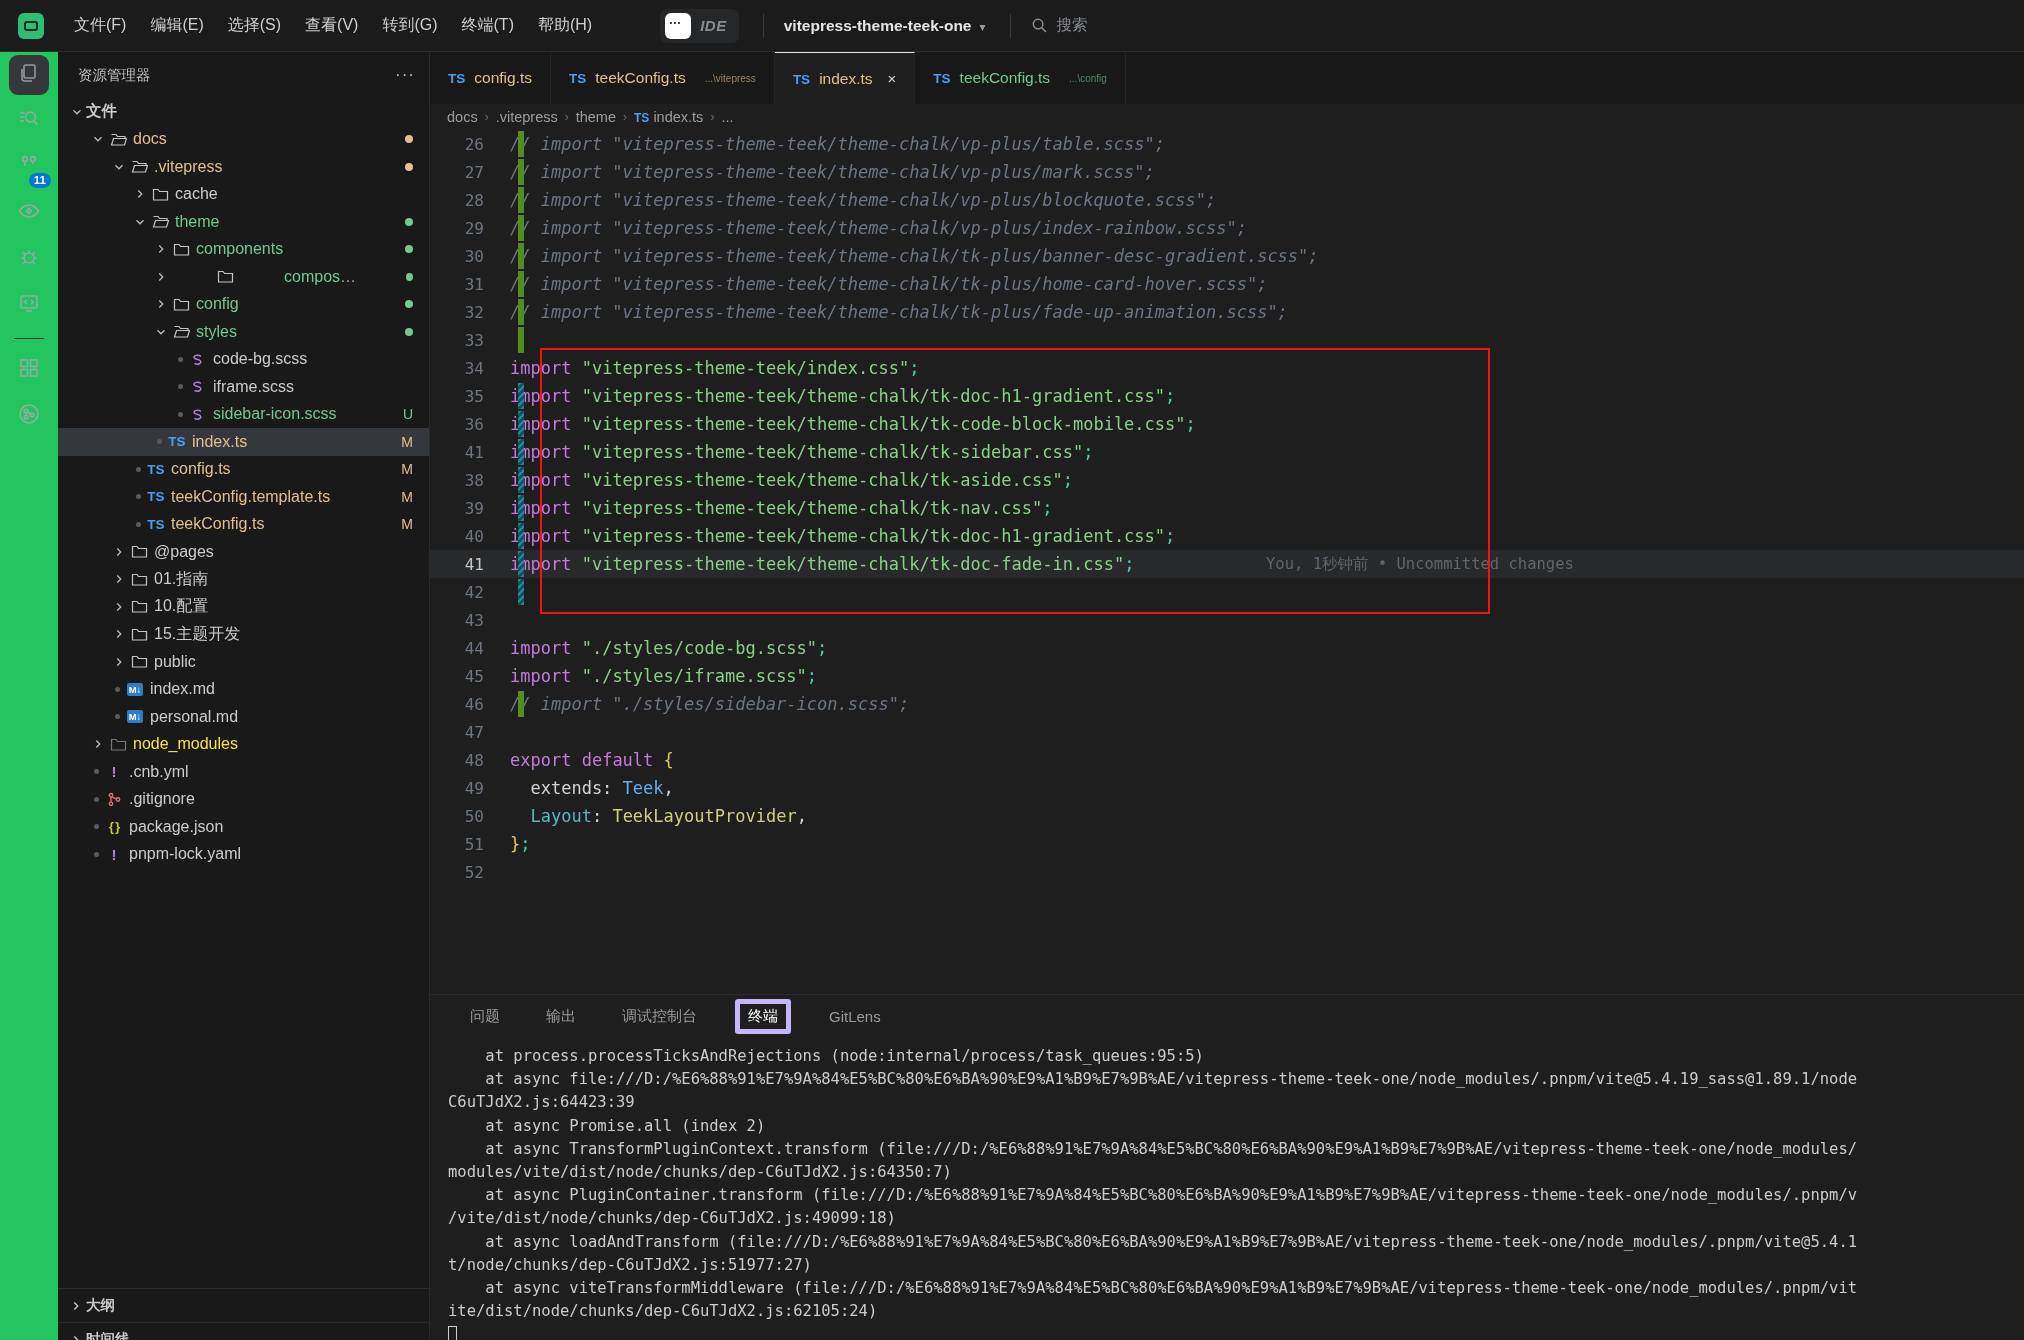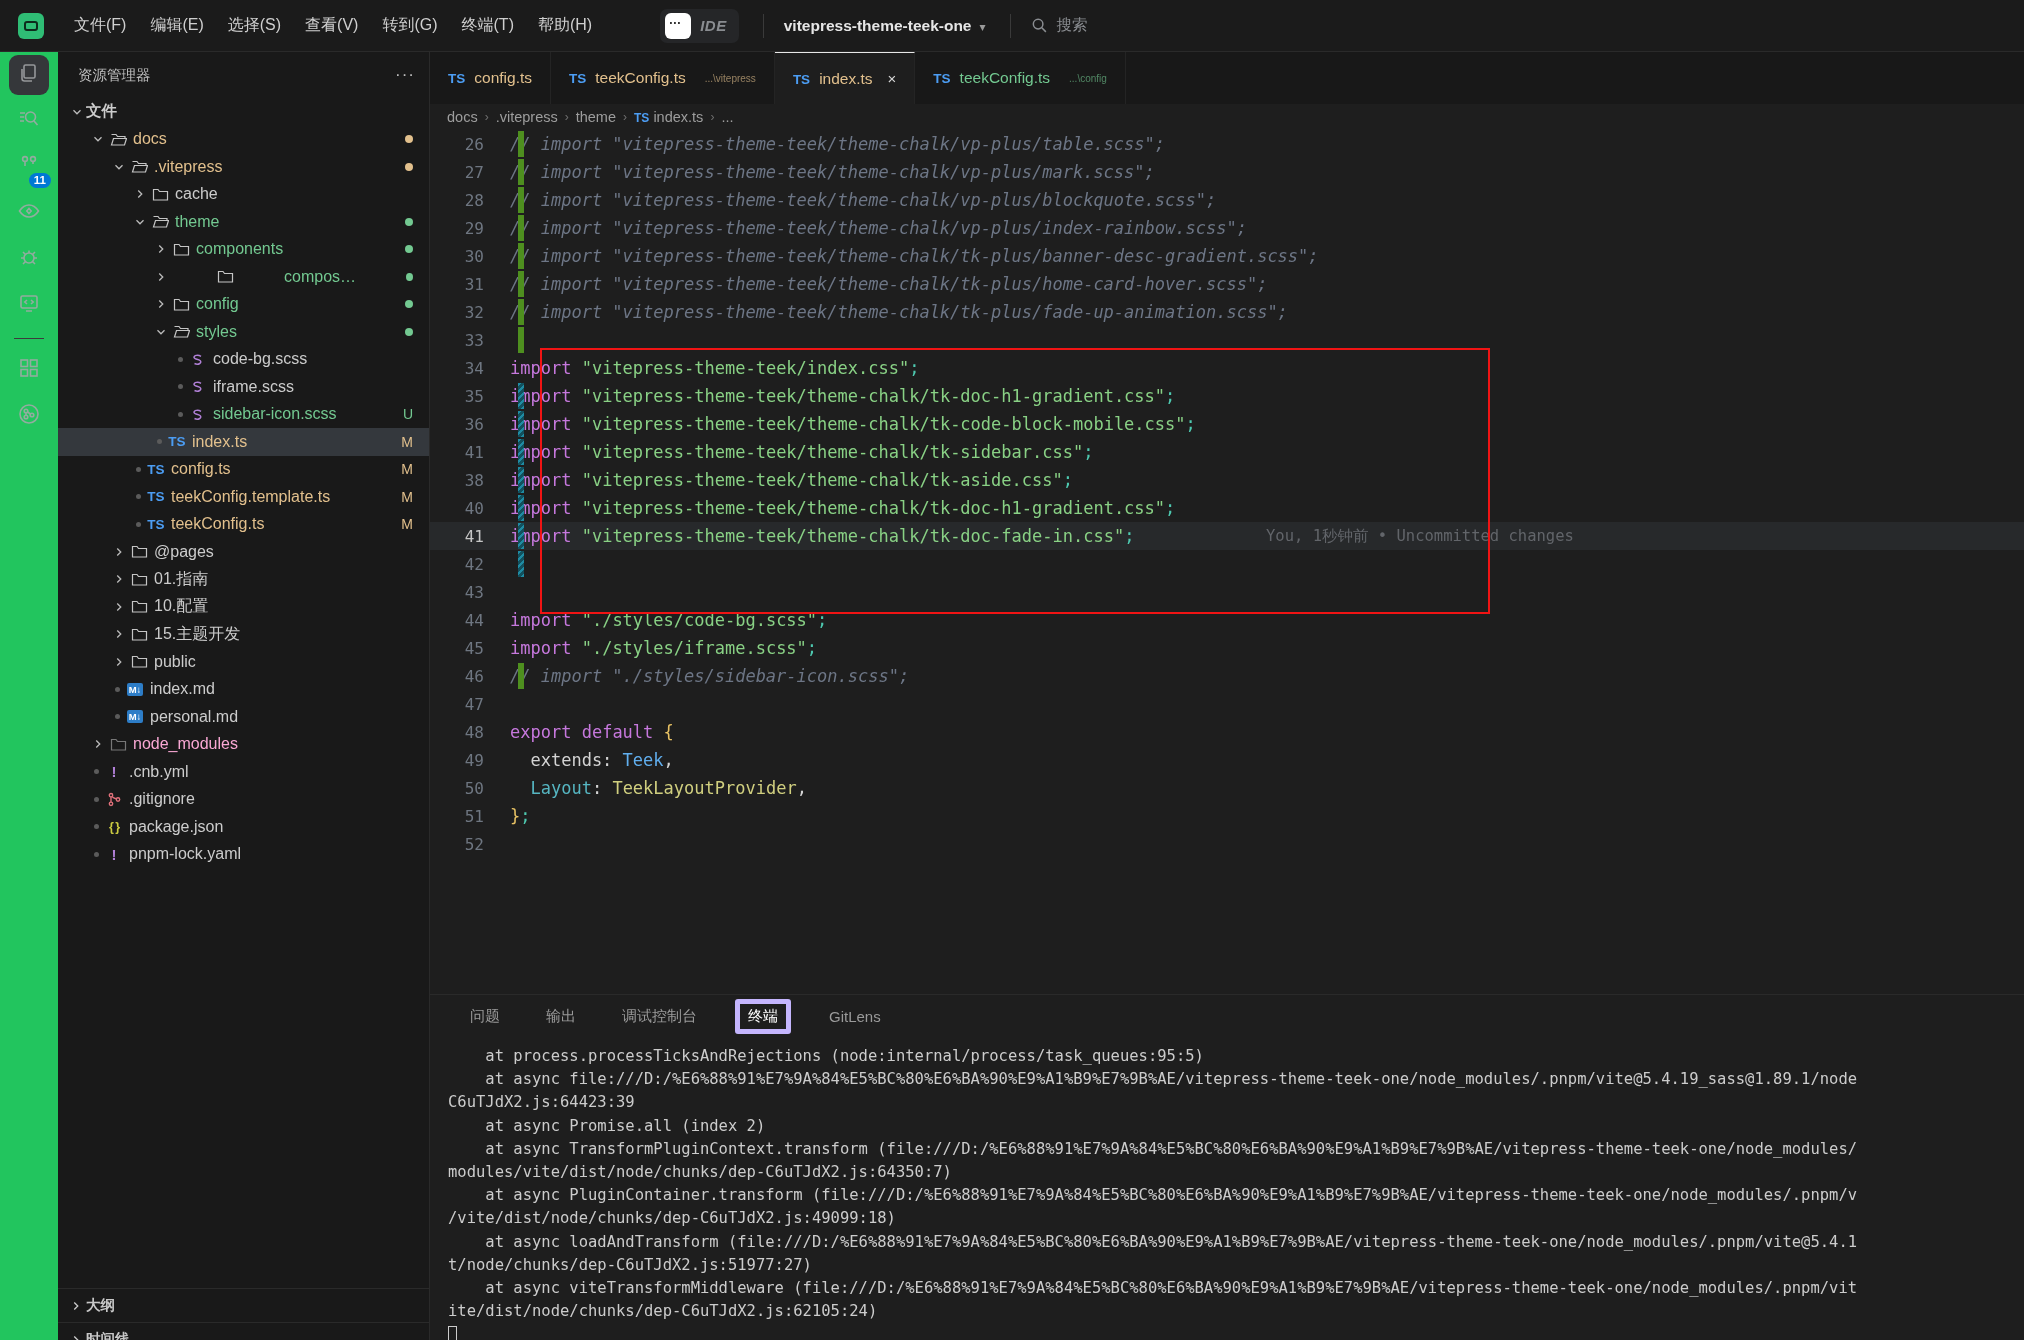--- a/index.html
+++ b/index.html
@@ -44,21 +44,21 @@
   .tree { }
   .trow { height:27.5px; display:flex; align-items:center; font-size:16px; color:#cccccc; position:relative; padding-right:16px; white-space:nowrap; }
   .trow.sel { background:#34383d; }
   .trow .chev { width:18px; height:16px; flex:0 0 18px; display:flex; align-items:center; justify-content:center; }
   .trow .chev svg { display:block; }
   .trow .chev.exp svg { transform:rotate(90deg); }
   .trow .ldot { width:14px; flex:0 0 14px; display:flex; align-items:center; justify-content:center; }
   .trow .ldot i { width:5px; height:5px; border-radius:50%; background:#5b5b5b; }
   .trow .ficon { width:22px; flex:0 0 22px; display:flex; align-items:center; justify-content:center; margin-right:4px; }
   .nm { overflow:hidden; text-overflow:ellipsis; }
-  .c-mod { color:#e2c08d; } .c-untr { color:#73c991; } .c-norm { color:#cccccc; } .c-dim { color:#f9a8d4; }
+  .c-mod { color:#e2c08d; } .c-untr { color:#73c991; } .c-norm { color:#cccccc; } .c-dim { color:#fde047; }
   .rbadge { margin-left:auto; font-size:14px; }
   .rbadge.bm { color:#e2c08d; } .rbadge.bu { color:#73c991; }
   .rbadge.dm, .rbadge.du { width:8px; height:8px; border-radius:50%; }
   .rbadge.dm { background:#e2c08d; } .rbadge.du { background:#73c991; }
   .sec-label { font-weight:bold; font-size:15.5px; }
   .ico-ts { color:#4c9df3; font-weight:bold; font-size:13.5px; }
   .ico-md { background:#2d7dc7; color:#fff; font-size:9.5px; font-weight:bold; border-radius:2px; padding:1px 2px; line-height:11px; }
   .ico-excl { color:#b180d7; font-weight:bold; font-size:15px; }
   .ico-json { color:#cbcb41; font-weight:bold; font-size:12.5px; letter-spacing:-1px; }
   .sb-bottom { position:absolute; left:0; bottom:-16px; width:100%; }
@@ -658,20 +658,25 @@
           <span class="ln">41</span>
           <span class="gut m"></span>
           <span class="ct"><span class="tok-kw">import</span><span class="tok-txt"> </span><span class="tok-str">"vitepress-theme-teek/theme-chalk/tk-sidebar.css"</span><span class="tok-semi">;</span></span>
         </div>
         <div class="cl">
           <span class="ln">38</span>
           <span class="gut m"></span>
           <span class="ct"><span class="tok-kw">import</span><span class="tok-txt"> </span><span class="tok-str">"vitepress-theme-teek/theme-chalk/tk-aside.css"</span><span class="tok-semi">;</span></span>
         </div>
         <div class="cl">
+          <span class="ln">39</span>
+          <span class="gut m"></span>
+          <span class="ct"><span class="tok-kw">import</span><span class="tok-txt"> </span><span class="tok-str">"vitepress-theme-teek/theme-chalk/tk-nav.css"</span><span class="tok-semi">;</span></span>
+        </div>
+        <div class="cl">
           <span class="ln">40</span>
           <span class="gut m"></span>
           <span class="ct"><span class="tok-kw">import</span><span class="tok-txt"> </span><span class="tok-str">"vitepress-theme-teek/theme-chalk/tk-doc-h1-gradient.css"</span><span class="tok-semi">;</span></span>
         </div>
         <div class="cl cur">
           <span class="ln">41</span>
           <span class="gut m"></span>
           <span class="ct"><span class="tok-kw">import</span><span class="tok-txt"> </span><span class="tok-str">"vitepress-theme-teek/theme-chalk/tk-doc-fade-in.css"</span><span class="tok-semi">;</span></span>
           <span class="blame">You, 1秒钟前 • Uncommitted changes</span>
         </div>

